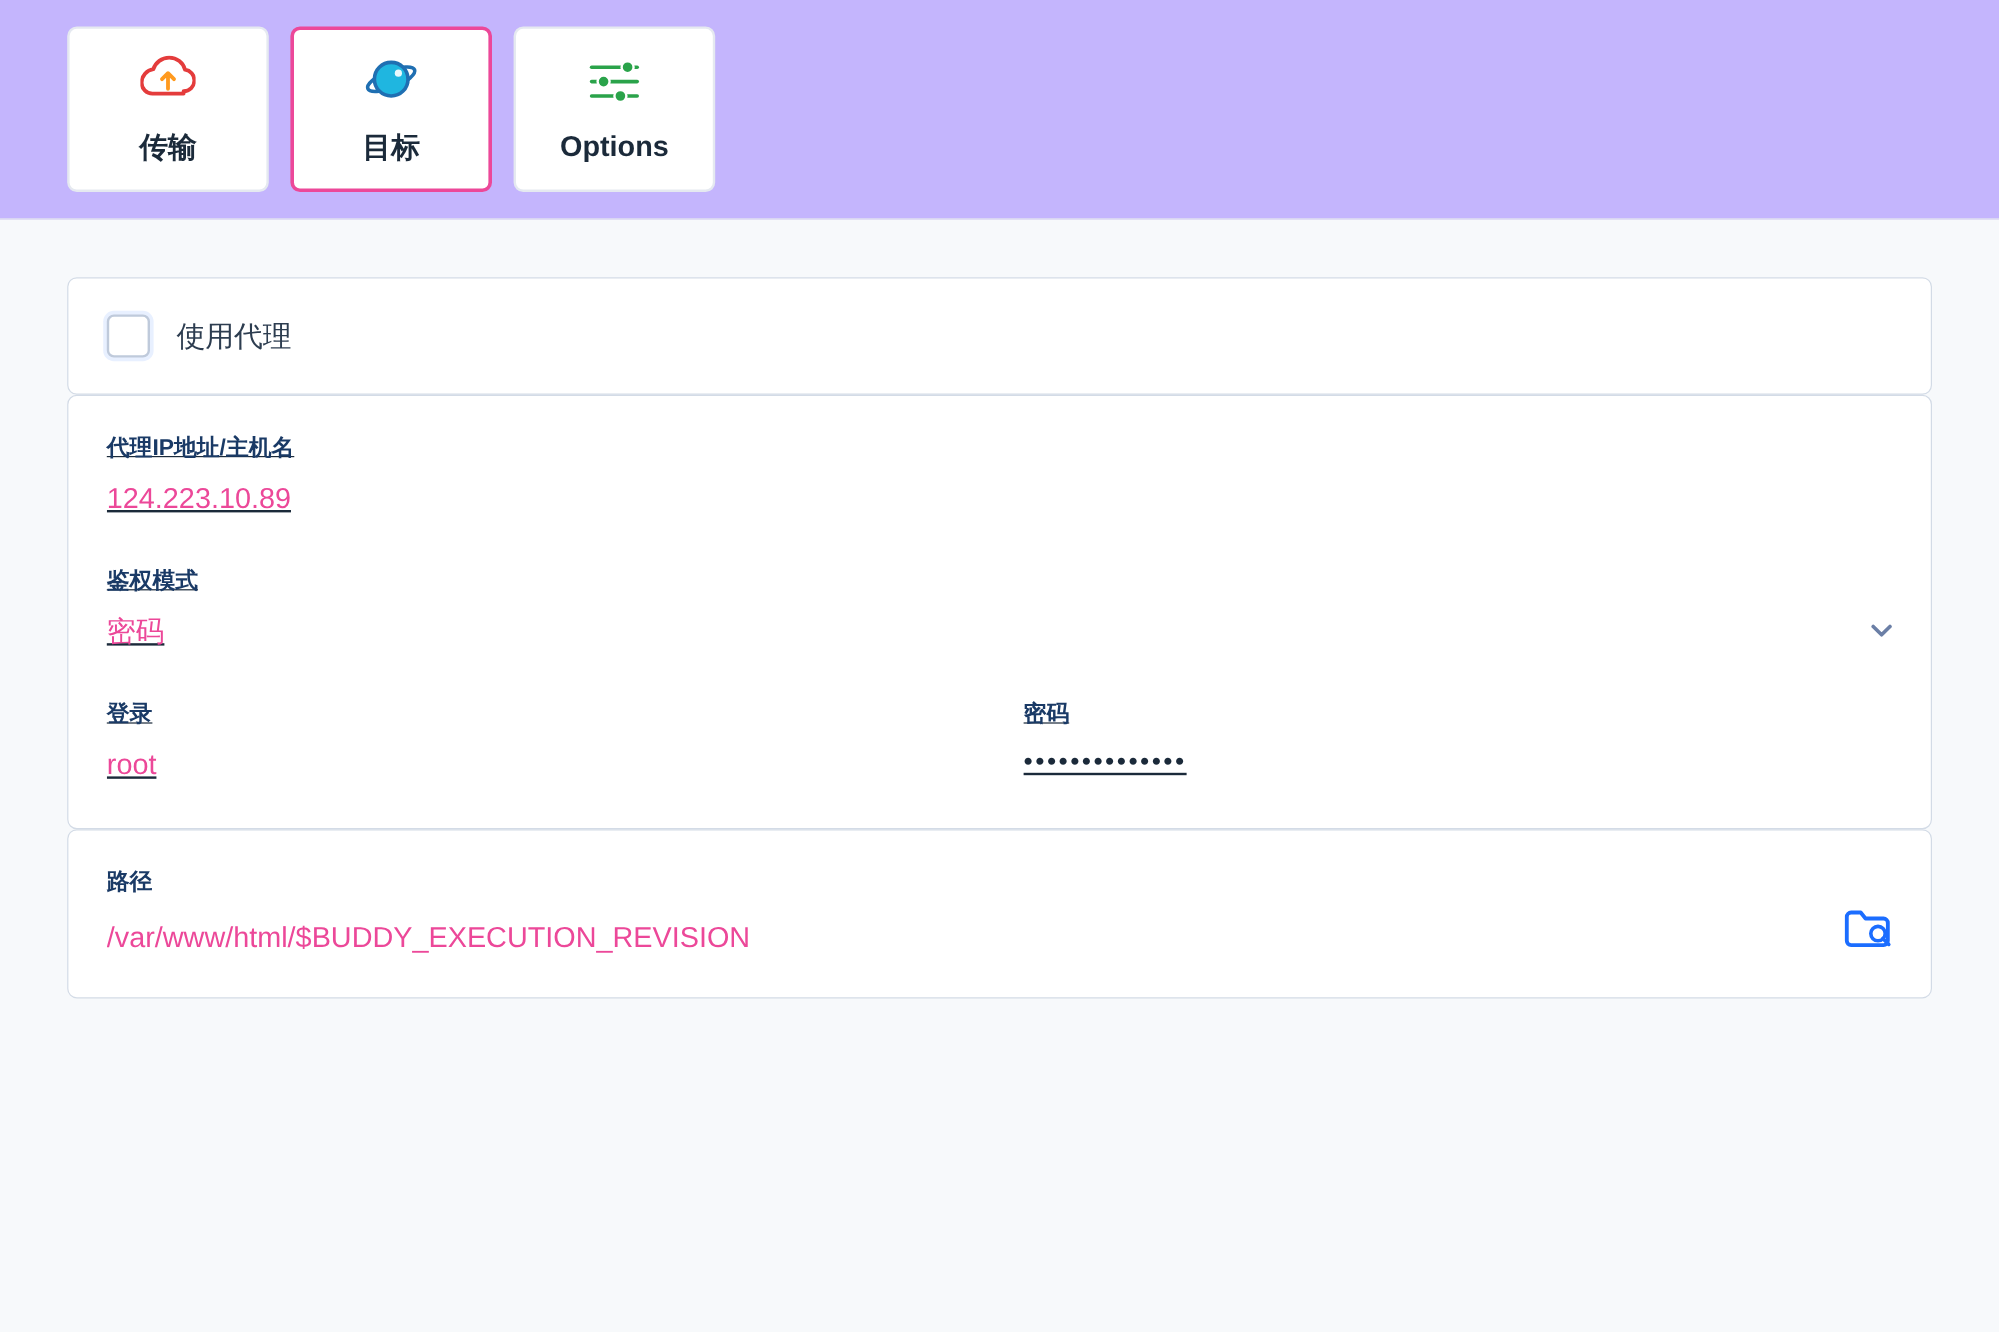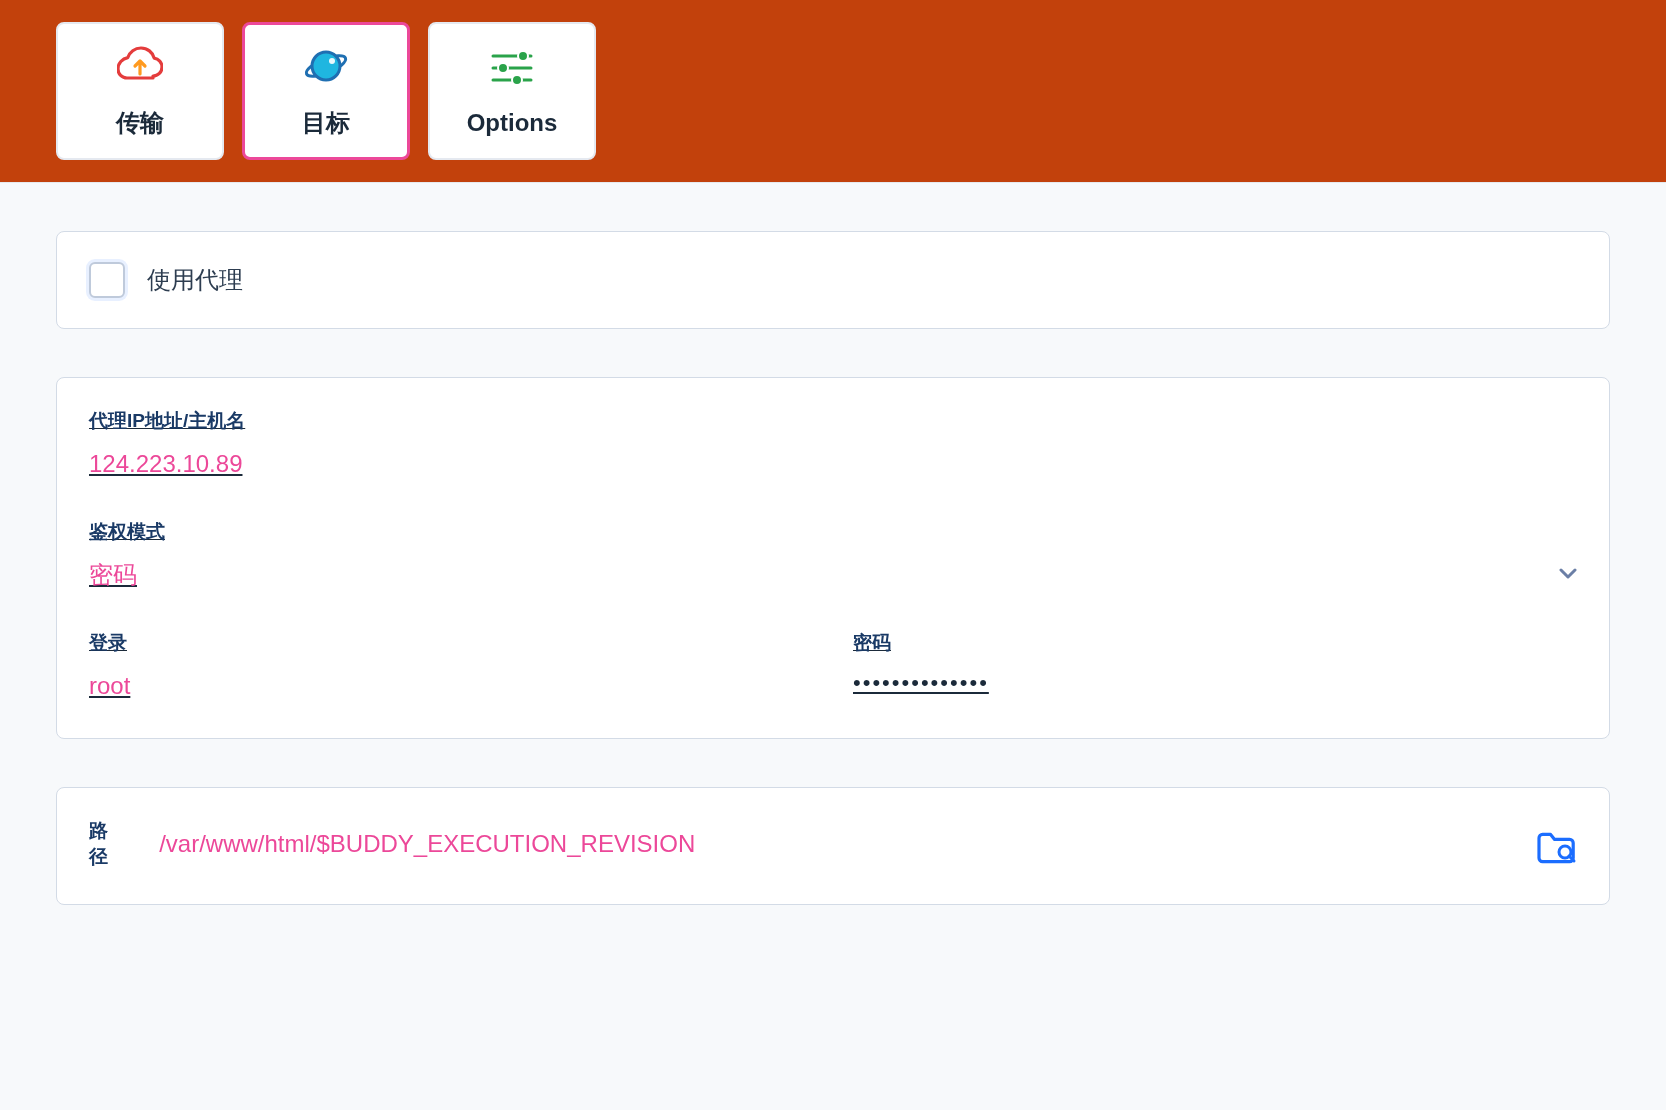--- a/index.html
+++ b/index.html
@@ -9,21 +9,21 @@
       color: #1b2a3a;
       width: 1666px;
       height: 1110px;
       overflow: hidden;
     }
     .tabs-row {
       display: flex;
       gap: 18px;
       padding: 22px 0 22px 56px;
       border-bottom: 1px solid #e6e9ee;
-      background: #c2410c;
+      background: #c4b5fd;
     }
     .tab-card {
       width: 168px;
       height: 138px;
       background: #fff;
       border: 2px solid #e5e9f0;
       border-radius: 8px;
       display: flex;
       flex-direction: column;
       align-items: center;
@@ -40,21 +40,20 @@
       font-weight: 700;
       color: #1b2a3a;
     }
     .content {
       padding: 48px 56px 0 56px;
     }
     .panel {
       background: #fff;
       border: 1px solid #d3dbe6;
       border-radius: 8px;
-      margin-bottom: 48px;
     }
     .proxy-panel {
       padding: 30px 32px;
       display: flex;
       align-items: center;
       gap: 22px;
     }
     .checkbox {
       width: 36px;
       height: 36px;
@@ -105,21 +104,21 @@
       letter-spacing: 2px;
       color: #1b2a3a;
     }
     .path-panel { padding: 30px 32px 34px 32px; }
     .path-row {
       display: flex;
       align-items: flex-end;
       justify-content: space-between;
       gap: 20px;
     }
-    .path-left { flex: 1; display:flex; gap:34px; }
+    .path-left { flex: 1; display:flex; flex-direction:column; gap:18px; }
     .browse-icon { color: #1b6dff; cursor:pointer; }
   </style>
 </head>
 <body>
 
 <div class="tabs-row">
   <div class="tab-card">
     <span class="icon">
       <svg width="46" height="40" viewBox="0 0 46 40">
         <path d="M36 30c5 0 9-4 9-9 0-4.5-3.4-8.3-7.8-8.9C35.7 6.3 30.4 2 24 2c-6.2 0-11.4 4-13.2 9.6C5.3 12.5 1 17.2 1 23c0 5 4 9 9 9h26z" fill="#ffffff" stroke="#e43c3c" stroke-width="3.2" stroke-linejoin="round"></path>

